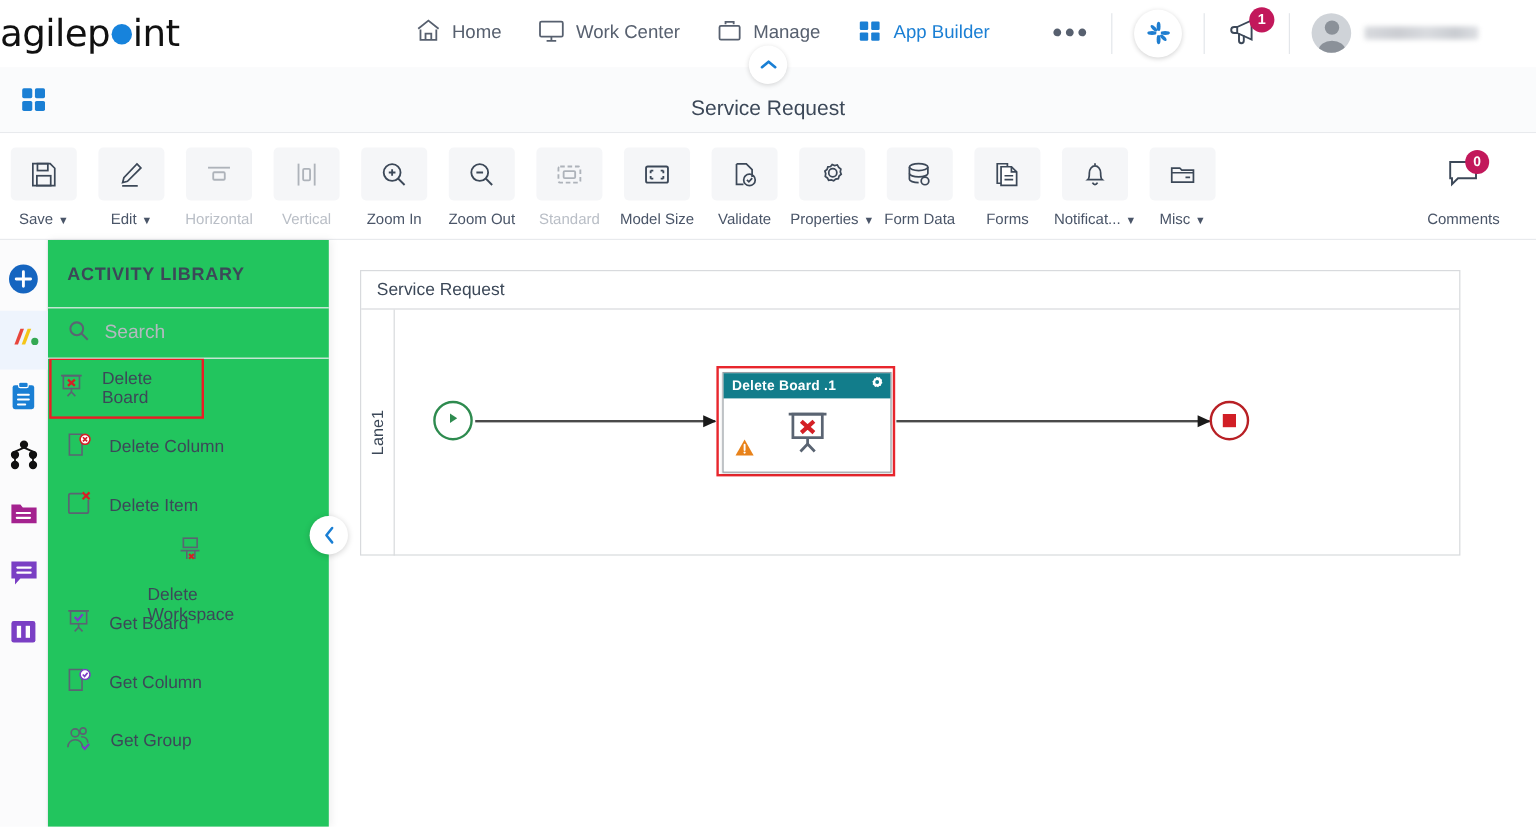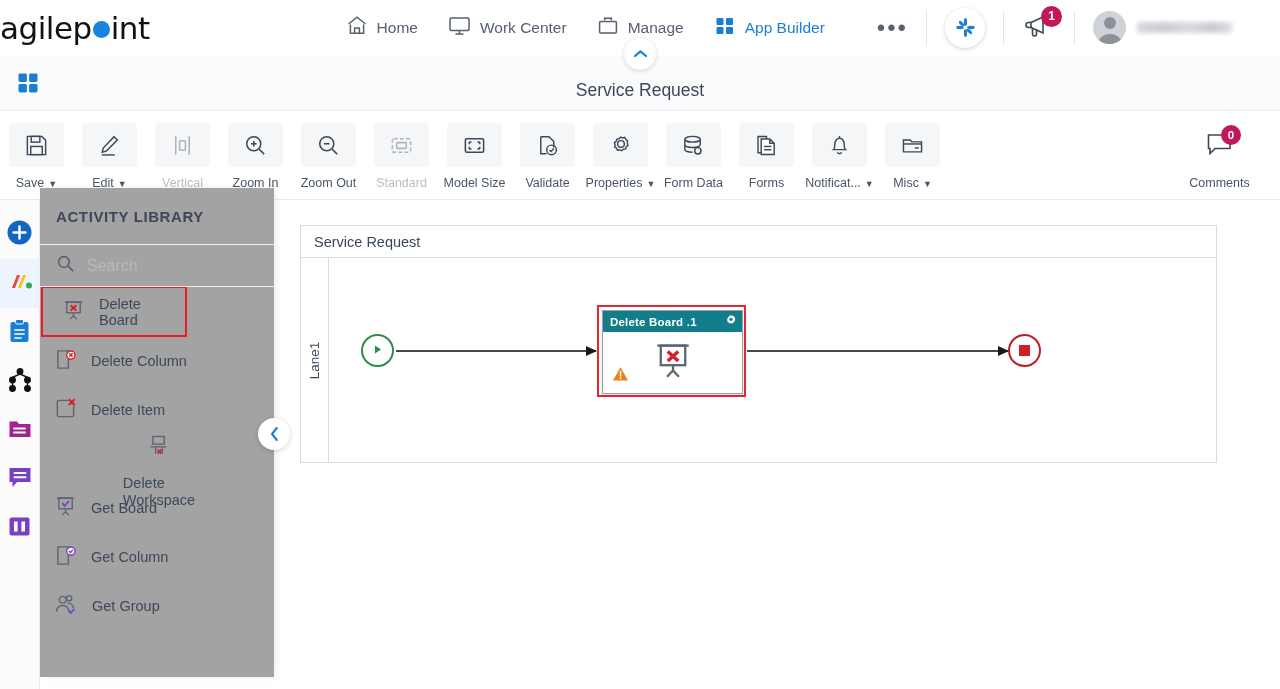--- a/index.html
+++ b/index.html
@@ -126,22 +126,22 @@
     display: flex; flex-direction: column; align-items: center; padding-top: 10px;
   }
   .rail-item {
     width: 40px; height: 49px; display: flex; align-items: center;
     justify-content: center; cursor: pointer;
   }
   .rail-item.sel { background: #eef4fd; }
 
   
   .panel {
-    position: absolute; top: 188px; left: 40px; width: 234px; height: 489px;
-    background: #a3a3a3; box-shadow: 2px 0 7px rgba(0,0,0,.07);
+    position: absolute; top: 200px; left: 40px; width: 234px; height: 489px;
+    background: #22c55e; box-shadow: 2px 0 7px rgba(0,0,0,.07);
     z-index: 4;
   }
   .panel-title {
     height: 57px; display: flex; align-items: center; padding-left: 16px;
     font-size: 15px; font-weight: bold; letter-spacing: .6px; color: #3c4858;
     border-bottom: 1px solid #eceef0;
   }
   .search-row {
     height: 42px; display: flex; align-items: center; padding-left: 16px;
     border-bottom: 1px solid #eceef0; gap: 12px;
@@ -153,21 +153,21 @@
   .search-row input::placeholder { color: #b4b9c0; }
   .alist { overflow: hidden; }
   .aitem {
     display: flex; align-items: center; gap: 14px; padding: 0 10px 0 14px;
     height: 49px; cursor: pointer; font-size: 14.5px; color: #3c4858;
   }
   .aitem.twoline { height: 49px; line-height: 17px; flex-direction: column; }
   .aitem .alabel { white-space: pre-line; }
   .aitem.hl {
     outline: 2.5px solid #ec1c24; outline-offset: -1px;
-    width: 144px; margin-left: 2px; padding-left: 20px;
+    width: 127px; margin-left: 2px; padding-left: 6px;
   }
   .panel-collapse {
     position: absolute; top: 230px; right: -16px;
     width: 32px; height: 32px; border-radius: 50%; background: #fff;
     box-shadow: 0 1px 5px rgba(0,0,0,.18);
     display: flex; align-items: center; justify-content: center; cursor: pointer;
     z-index: 6;
   }
 
   
@@ -378,20 +378,29 @@
           <path d="M17.8 3.8 L21.2 7.2 L9.6 18.8 L5.4 19.9 L6.5 15.7 Z"></path>
           <path d="M5 22.8 H18.5"></path>
         </svg>
       </div>
       <div class="tlbl">
         <span>Edit</span>
           <span class="chev-sm">▼</span>
       </div>
     </div>
 
+    <div class="tool disabled">
+      <div class="ibox">
+        <svg width="25" height="25" viewBox="0 0 26 26" fill="none" stroke="#3c4858" stroke-width="1.6">
+          <path d="M3.5 7 H22.5"></path>
+            <rect x="8" y="11" width="10" height="6.5" rx="1"></rect>
+        </svg>
+      </div>
+      <div class="tlbl">Horizontal</div>
+    </div>
 
     <div class="tool disabled">
       <div class="ibox">
         <svg width="25" height="25" viewBox="0 0 26 26" fill="none" stroke="#3c4858" stroke-width="1.6">
           <path d="M6 3.5 V22.5"></path>
             <path d="M20 3.5 V22.5"></path>
           <rect x="10" y="8" width="6" height="10" rx="1"></rect>
         </svg>
       </div>
       <div class="tlbl">Vertical</div>

